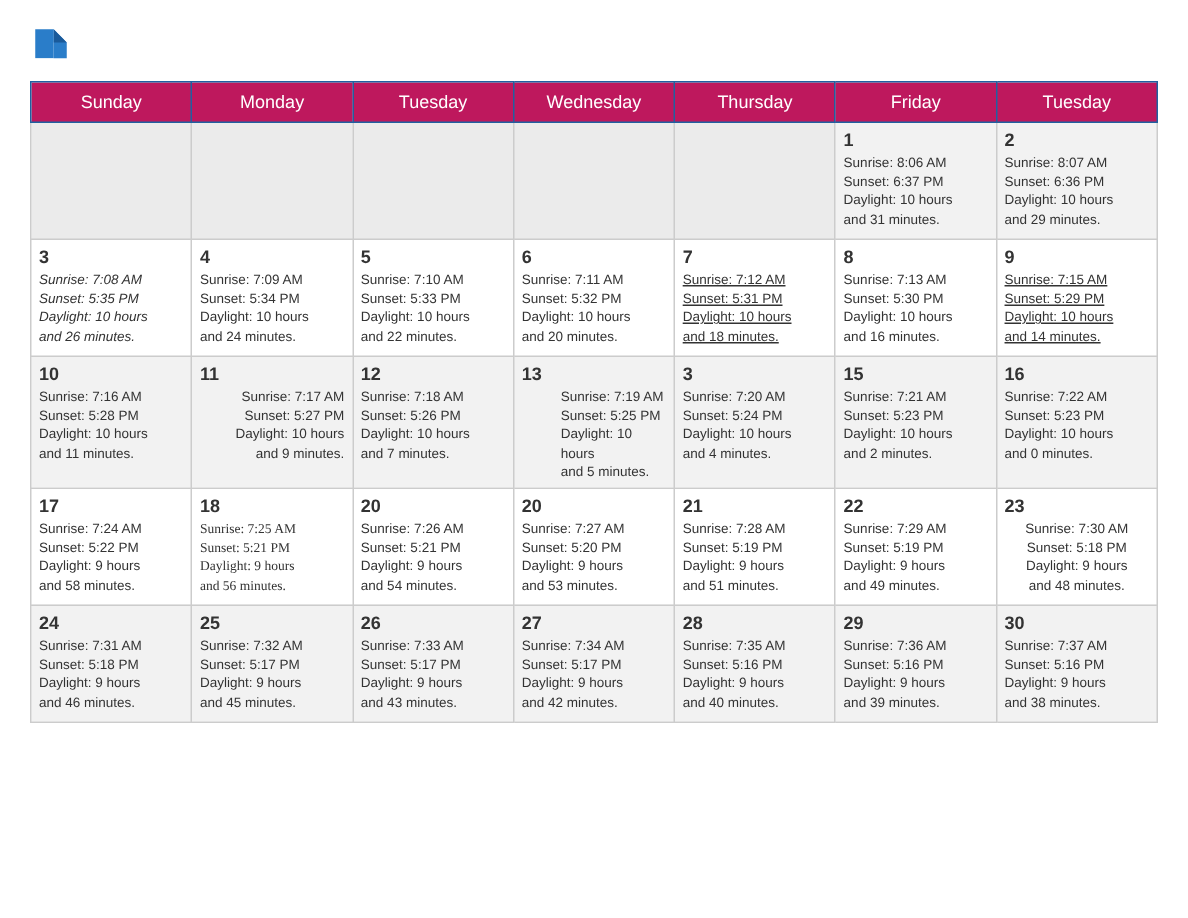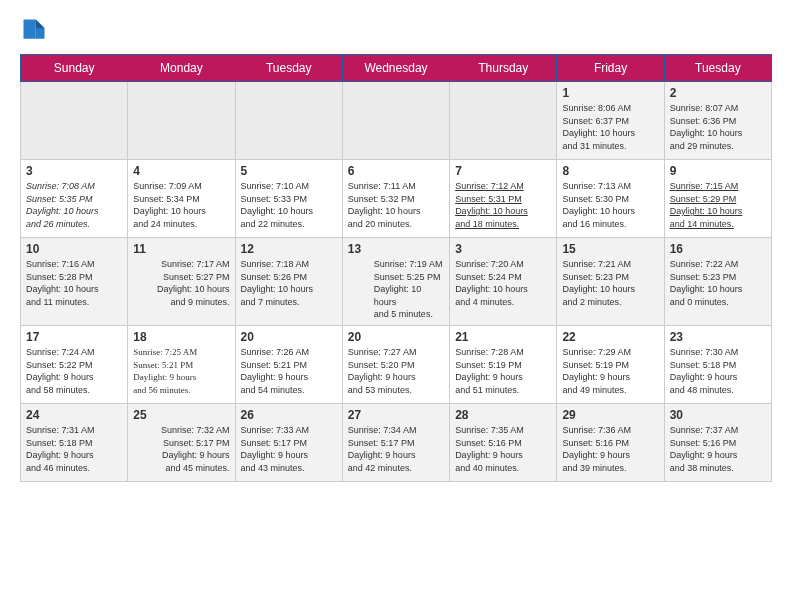--- a/index.html
+++ b/index.html
@@ -294,37 +294,37 @@
           </td>
           <td>
             <span class="day-num">22</span>
             <div class="day-info" style="white-space: pre-line;">Sunrise: 7:29 AM
 Sunset: 5:19 PM
 Daylight: 9 hours
 and 49 minutes.</div>
           </td>
           <td>
             <span class="day-num">23</span>
-            <div class="day-info" style="white-space: pre-line;">Sunrise: 7:30 AM
+            <div class="day-info" style="white-space: pre-line; text-align: center;">Sunrise: 7:30 AM
 Sunset: 5:18 PM
 Daylight: 9 hours
 and 48 minutes.</div>
           </td>
         </tr>
         <tr class="row-alt">
           <td>
             <span class="day-num">24</span>
             <div class="day-info" style="white-space: pre-line;">Sunrise: 7:31 AM
 Sunset: 5:18 PM
 Daylight: 9 hours
 and 46 minutes.</div>
           </td>
           <td>
             <span class="day-num">25</span>
-            <div class="day-info" style="white-space: pre-line; text-align: right;">Sunrise: 7:32 AM
+            <div class="day-info" style="white-space: pre-line;">Sunrise: 7:32 AM
 Sunset: 5:17 PM
 Daylight: 9 hours
 and 45 minutes.</div>
           </td>
           <td>
             <span class="day-num">26</span>
             <div class="day-info" style="white-space: pre-line;">Sunrise: 7:33 AM
 Sunset: 5:17 PM
 Daylight: 9 hours
 and 43 minutes.</div>

